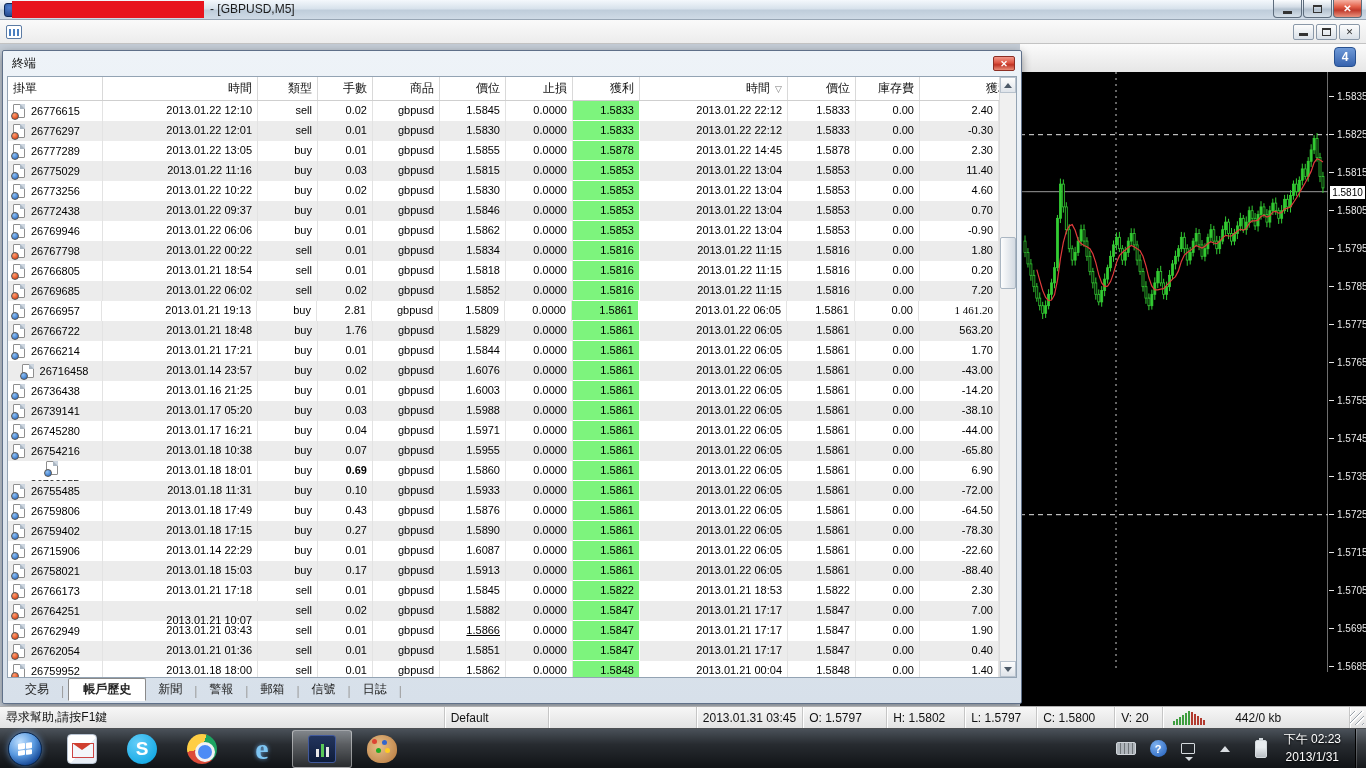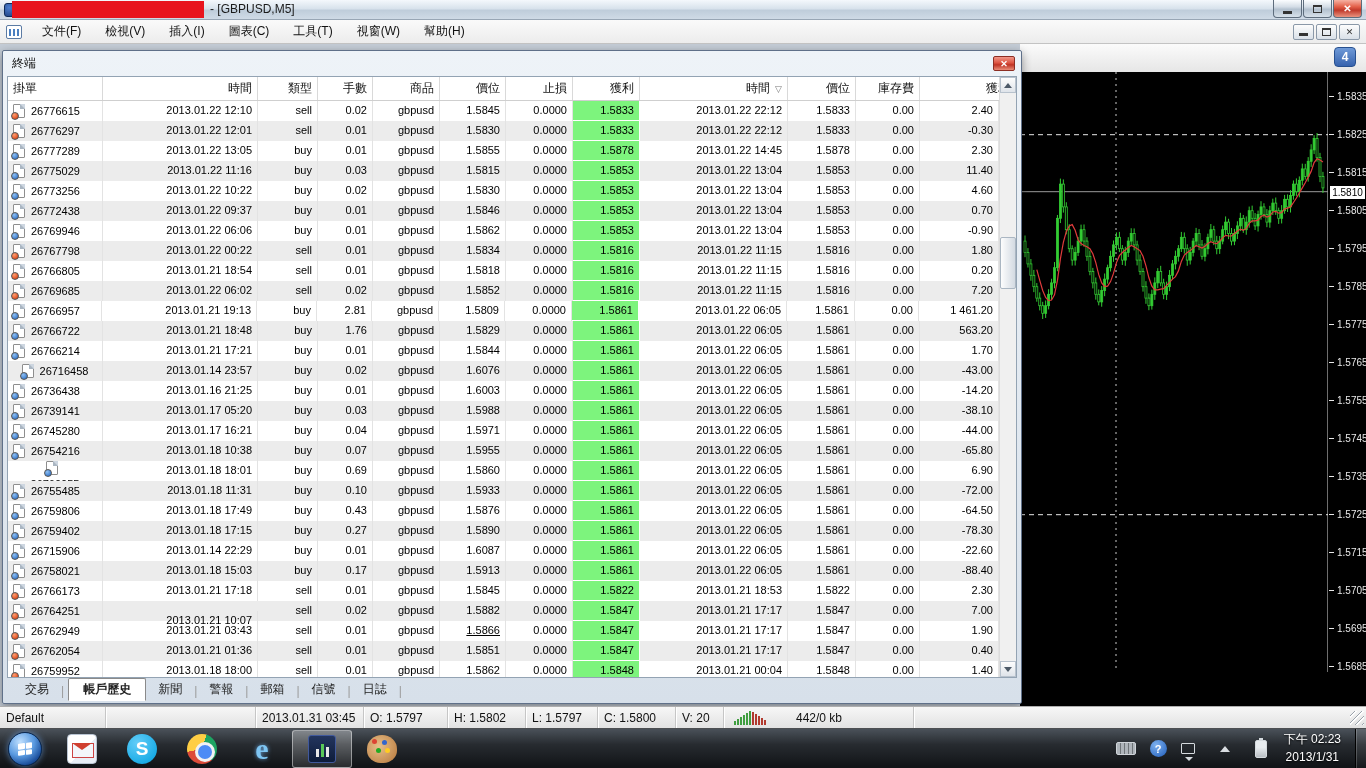--- a/index.html
+++ b/index.html
@@ -169,29 +169,20 @@
         <span class="glyph-max"></span>
       </span>
     <span class="wc close">
         <span>✕</span>
       </span>
   </span>
 </div>
 
 <div class="abs menubar">
   <span class="chart-doc-icon"></span>
-  <span id="menu-items" style="display:flex">
-      <span class="menu-item">文件(F)</span>
-      <span class="menu-item">檢視(V)</span>
-      <span class="menu-item">插入(I)</span>
-      <span class="menu-item">圖表(C)</span>
-      <span class="menu-item">工具(T)</span>
-      <span class="menu-item">視窗(W)</span>
-      <span class="menu-item">幫助(H)</span>
-    </span>
 </div>
 <div class="mdi-controls">
   <span class="mdic">
       <span class="glyph-min" style="margin-top:5px"></span>
     </span>
   <span class="mdic">
       <span class="glyph-max"></span>
     </span>
   <span class="mdic">
       <span>✕</span>
@@ -684,21 +675,21 @@
           <div class="c" style="width: 155px;">2013.01.21 19:13</div>
           <div class="c" style="width: 60px;">buy</div>
           <div class="c" style="width: 55px;">2.81</div>
           <div class="c" style="width: 67px;">gbpusd</div>
           <div class="c" style="width: 66px;">1.5809</div>
           <div class="c" style="width: 67px;">0.0000</div>
           <div class="c green" style="width: 67px;">1.5861</div>
           <div class="c" style="width: 148px;">2013.01.22 06:05</div>
           <div class="c" style="width: 68px;">1.5861</div>
           <div class="c" style="width: 64px;">0.00</div>
-          <div class="c" style="flex: 1 1 0%;">1 461.20</div>
+          <div class="c" style="flex: 1 1 0%; font-family: Liberation Serif, serif;">1 461.20</div>
         </div>
         <div class="t-row odd">
           <div class="c left" style="width: 95px;">
             <span class="doc">
               <span class="dot buy"></span>
             </span>
             <span>26766722</span>
           </div>
           <div class="c" style="width: 155px;">2013.01.21 18:48</div>
           <div class="c" style="width: 60px;">buy</div>
@@ -828,21 +819,21 @@
         </div>
         <div class="t-row">
           <div class="c left" style="width: 95px; flex-direction: column;">
             <span class="doc">
               <span class="dot buy"></span>
             </span>
             <span>26760055</span>
           </div>
           <div class="c" style="width: 155px;">2013.01.18 18:01</div>
           <div class="c" style="width: 60px;">buy</div>
-          <div class="c" style="width: 55px;">0.69</div>
+          <div class="c" style="width: 55px; font-weight: bold;">0.69</div>
           <div class="c" style="width: 67px;">gbpusd</div>
           <div class="c" style="width: 66px;">1.5860</div>
           <div class="c" style="width: 67px;">0.0000</div>
           <div class="c green" style="width: 67px;">1.5861</div>
           <div class="c" style="width: 148px;">2013.01.22 06:05</div>
           <div class="c" style="width: 68px;">1.5861</div>
           <div class="c" style="width: 64px;">0.00</div>
           <div class="c" style="flex: 1 1 0%;">6.90</div>
         </div>
         <div class="t-row odd">
@@ -1057,20 +1048,21 @@
       <span class="tab">郵箱</span>
       <span class="tab-sep">|</span>
       <span class="tab">信號</span>
       <span class="tab-sep">|</span>
       <span class="tab">日誌</span>
       <span class="tab-sep">|</span>
     </div>
 </div>
 
 <div class="abs statusbar">
+  <span class="seg" style="width:452px">尋求幫助,請按F1鍵</span>
   <span class="seg" style="width:106px">Default</span>
   <span class="seg" style="width:150px"></span>
   <span class="seg" style="width:108px">2013.01.31 03:45</span>
   <span id="ohlcv" style="display:flex;height:100%">
       <span class="seg" style="width: 84px;">O: 1.5797</span>
       <span class="seg" style="width: 78px;">H: 1.5802</span>
       <span class="seg" style="width: 72px;">L: 1.5797</span>
       <span class="seg" style="width: 78px;">C: 1.5800</span>
       <span class="seg" style="width: 48px;">V: 20</span>
     </span>

